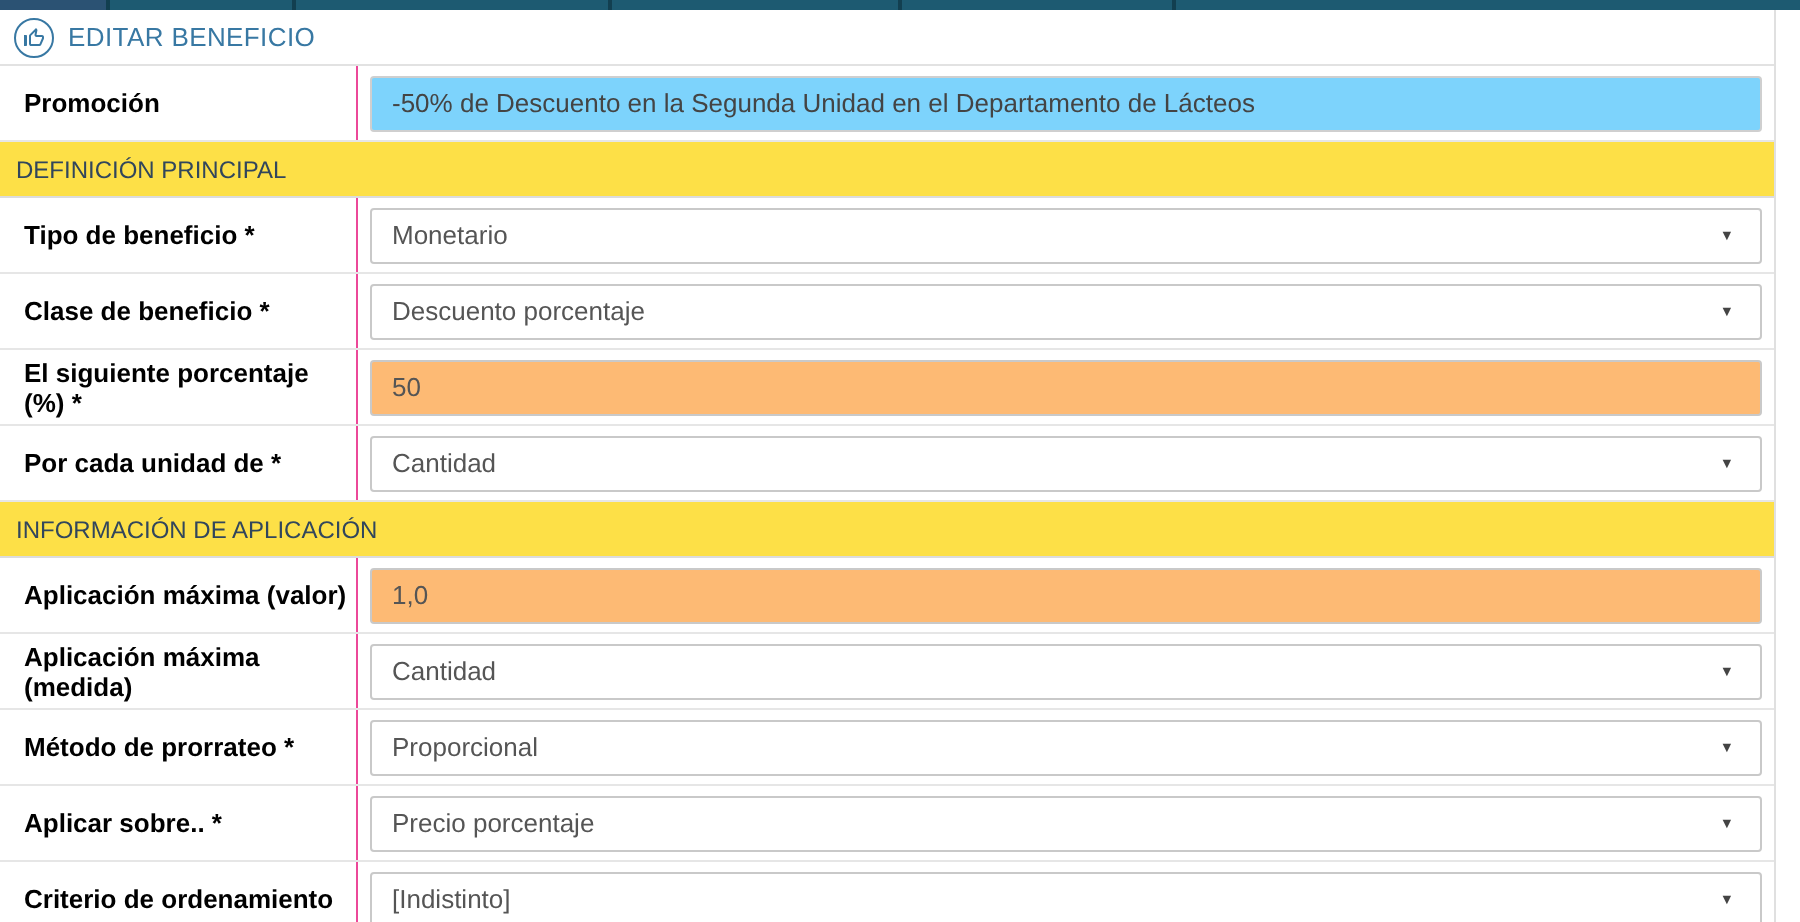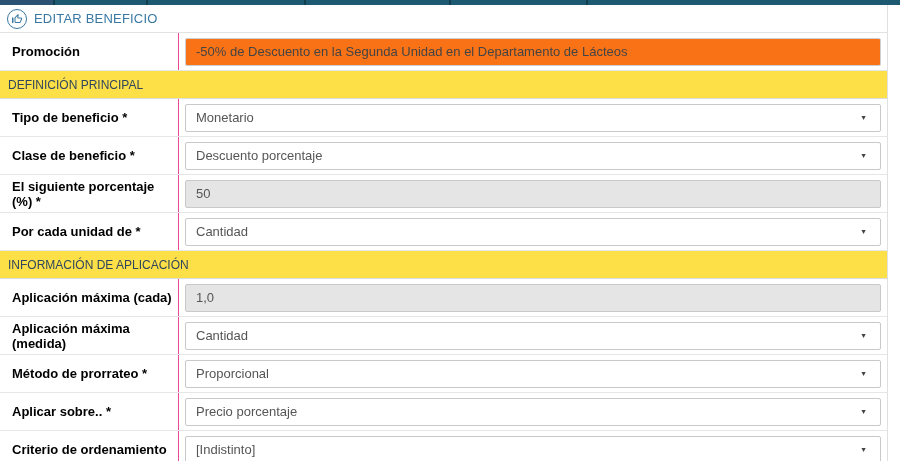--- a/index.html
+++ b/index.html
@@ -35,23 +35,23 @@
                  font-size:12px; font-weight:normal; color:#31465c; }
 
   .select-box { position:relative; flex:1; height:28px; border:1px solid #c9c9c9;
                 border-radius:2px; background:#fff; display:flex; align-items:center;
                 padding:0 24px 0 10px; font-size:13px; color:#555; cursor:pointer;
                 overflow:hidden; white-space:nowrap;text-align:center; }
   .select-box .arrow { position:absolute; right:12px; top:50%; transform:translateY(-50%) scale(.8);
                        font-size:9px; color:#444; line-height:1; }
 
   .text-input { flex:1; height:28px; border:1px solid #c9c9c9; border-radius:2px;
-                padding:0 10px; font-size:13px; color:#555; background:#e5e5e5;
+                padding:0 10px; font-size:13px; color:#555; background:#fdba74;
                 font-family:inherit; outline:none; }
-  .readonly-input { background:#f97316; color:#444; border:1px solid #cfcfcf; }
+  .readonly-input { background:#7dd3fc; color:#444; border:1px solid #cfcfcf; }
 </style>
 </head>
 <body>
 
 <div class="topbar">
   <div class="seg s0"></div>
   <div class="seg s1"></div>
   <div class="seg s2"></div>
   <div class="seg s3"></div>
   <div class="seg s4"></div>
@@ -111,21 +111,21 @@
       <div class="select-box">
         <span>Cantidad</span>
         <span class="arrow">▼</span>
       </div>
     </div>
   </div>
 
   <div class="section-row">INFORMACIÓN DE APLICACIÓN</div>
 
   <div class="row">
-    <div class="label-cell">Aplicación máxima (cada)</div>
+    <div class="label-cell">Aplicación máxima (valor)</div>
     <div class="field-cell">
       <input class="text-input" value="1,0" style="">
     </div>
   </div>
 
   <div class="row">
     <div class="label-cell">Aplicación máxima (medida)</div>
     <div class="field-cell">
       <div class="select-box">
         <span>Cantidad</span>

